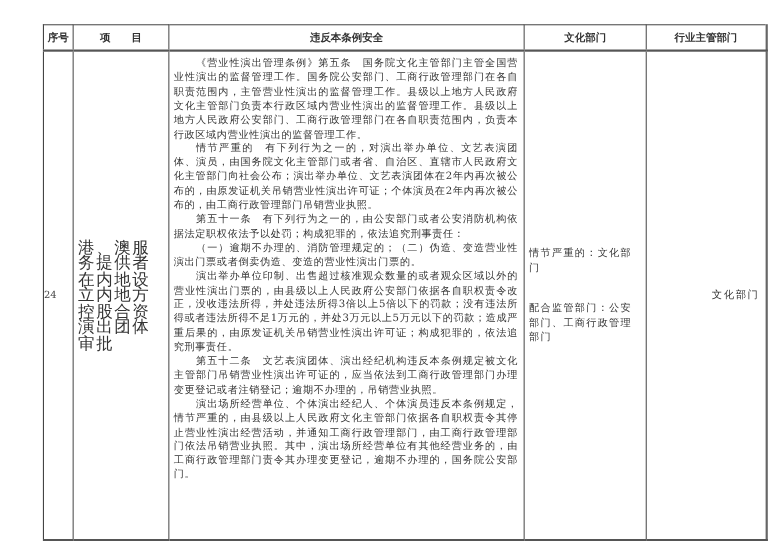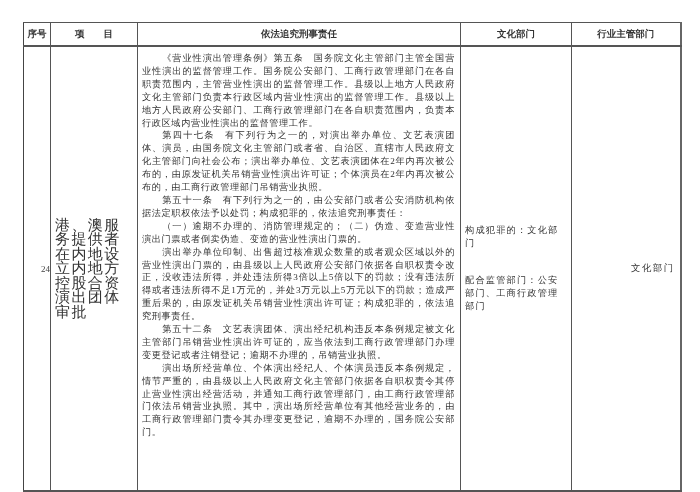--- a/index.html
+++ b/index.html
@@ -1,28 +1,28 @@
 <!DOCTYPE html>
 <html><head>
 <meta charset="utf-8">
 <style>
   html, body { margin:0; padding:0; background:#ffffff; }
   body { width:700px; height:492px; position:relative; overflow:hidden;
          font-family: "DejaVu Serif", "Liberation Serif", serif; color:#2a2a2a; }
-  table.reg { position:absolute; left:23px; top:22px; width:657px;
+  table.reg { position:absolute; left:39px; top:22px; width:657px;
               border-collapse:collapse; table-layout:fixed;padding-left:28px; }
-  table.reg td, table.reg th { border:1px solid #555; padding:0; vertical-align:middle;font-family:Liberation Serif, serif; }
+  table.reg td, table.reg th { border:1px solid #555; padding:0; vertical-align:middle; }
   table.reg th { height:22px; font-size:9.5px; font-weight:bold; color:#333;
                  font-family: "DejaVu Sans", "Liberation Sans", sans-serif; text-align:center;
                  border-bottom:2px solid #555; letter-spacing:0; }
   .outer-l { border-left:1.5px solid #444 !important; }
   .outer-r { border-right:2px solid #666 !important;text-align:right; }
   tr.body-row td { height:438px; border-bottom:2px solid #555; }
   .th-spaced { letter-spacing:6px; }
-  .seq { text-align:right; font-size:9px; color:#444; }
+  .seq { text-align:left; font-size:9px; color:#444; }
   .item { font-size:15px; line-height:14.5px; padding:0 4px 0 4px !important; letter-spacing:1.4px; color:#333;}
   .law { vertical-align:top !important; padding:5px 5px 0 4px !important; font-size:9.2px;
          line-height:12.9px; text-align:justify; color:#333; letter-spacing:0.6px; }
   .law p { margin:0; text-indent:2.2em; }
   .dept { font-size:9.2px; line-height:13px; padding:0 4px !important; color:#333; letter-spacing:1.2px; }
   .dept p { margin:0; }
   .dept p + p { margin-top:24px; }
   .industry { font-size:9.4px; padding:0 5px !important; color:#333; letter-spacing:1.5px; }
 </style>
 </head>
@@ -33,38 +33,38 @@
     <col style="width:27px">
     <col style="width:87px">
     <col style="width:323px">
     <col style="width:111px">
     <col style="width:109px">
   </colgroup>
   <thead>
     <tr>
       <th class="outer-l">序号</th>
       <th style="white-space:pre">项　　目</th>
-      <th class="th-spaced">依法追究刑事责任</th>
+      <th class="th-spaced">违反本条例安全</th>
       <th class="th-spaced">文化部门</th>
       <th class="outer-r">行业主管部门</th>
     </tr>
   </thead>
   <tbody>
     <tr class="body-row">
       <td class="seq outer-l">24</td>
       <td class="item">港、澳服务提供者在内地设立内地方控股合资演出团体审批</td>
       <td class="law">
         <p>《营业性演出管理条例》第五条　国务院文化主管部门主管全国营业性演出的监督管理工作。国务院公安部门、工商行政管理部门在各自职责范围内，主管营业性演出的监督管理工作。县级以上地方人民政府文化主管部门负责本行政区域内营业性演出的监督管理工作。县级以上地方人民政府公安部门、工商行政管理部门在各自职责范围内，负责本行政区域内营业性演出的监督管理工作。</p>
-        <p>第四十七条　有下列行为之一的，对演出举办单位、文艺表演团体、演员，由国务院文化主管部门或者省、自治区、直辖市人民政府文化主管部门向社会公布；演出举办单位、文艺表演团体在2年内再次被公布的，由原发证机关吊销营业性演出许可证；个体演员在2年内再次被公布的，由工商行政管理部门吊销营业执照。</p>
+        <p>情节严重的　有下列行为之一的，对演出举办单位、文艺表演团体、演员，由国务院文化主管部门或者省、自治区、直辖市人民政府文化主管部门向社会公布；演出举办单位、文艺表演团体在2年内再次被公布的，由原发证机关吊销营业性演出许可证；个体演员在2年内再次被公布的，由工商行政管理部门吊销营业执照。</p>
         <p>第五十一条　有下列行为之一的，由公安部门或者公安消防机构依据法定职权依法予以处罚；构成犯罪的，依法追究刑事责任：</p>
         <p>（一）逾期不办理的、消防管理规定的；（二）伪造、变造营业性演出门票或者倒卖伪造、变造的营业性演出门票的。</p>
         <p>演出举办单位印制、出售超过核准观众数量的或者观众区域以外的营业性演出门票的，由县级以上人民政府公安部门依据各自职权责令改正，没收违法所得，并处违法所得3倍以上5倍以下的罚款；没有违法所得或者违法所得不足1万元的，并处3万元以上5万元以下的罚款；造成严重后果的，由原发证机关吊销营业性演出许可证；构成犯罪的，依法追究刑事责任。</p>
         <p>第五十二条　文艺表演团体、演出经纪机构违反本条例规定被文化主管部门吊销营业性演出许可证的，应当依法到工商行政管理部门办理变更登记或者注销登记；逾期不办理的，吊销营业执照。</p>
         <p>演出场所经营单位、个体演出经纪人、个体演员违反本条例规定，情节严重的，由县级以上人民政府文化主管部门依据各自职权责令其停止营业性演出经营活动，并通知工商行政管理部门，由工商行政管理部门依法吊销营业执照。其中，演出场所经营单位有其他经营业务的，由工商行政管理部门责令其办理变更登记，逾期不办理的，国务院公安部门。</p>
       </td>
       <td class="dept">
-        <p>构成犯罪的：文化部门</p>
+        <p>情节严重的：文化部门</p>
         <p>配合监管部门：公安部门、工商行政管理部门</p>
       </td>
       <td class="industry outer-r">文化部门</td>
     </tr>
   </tbody>
 </table>
 
 </body></html>

